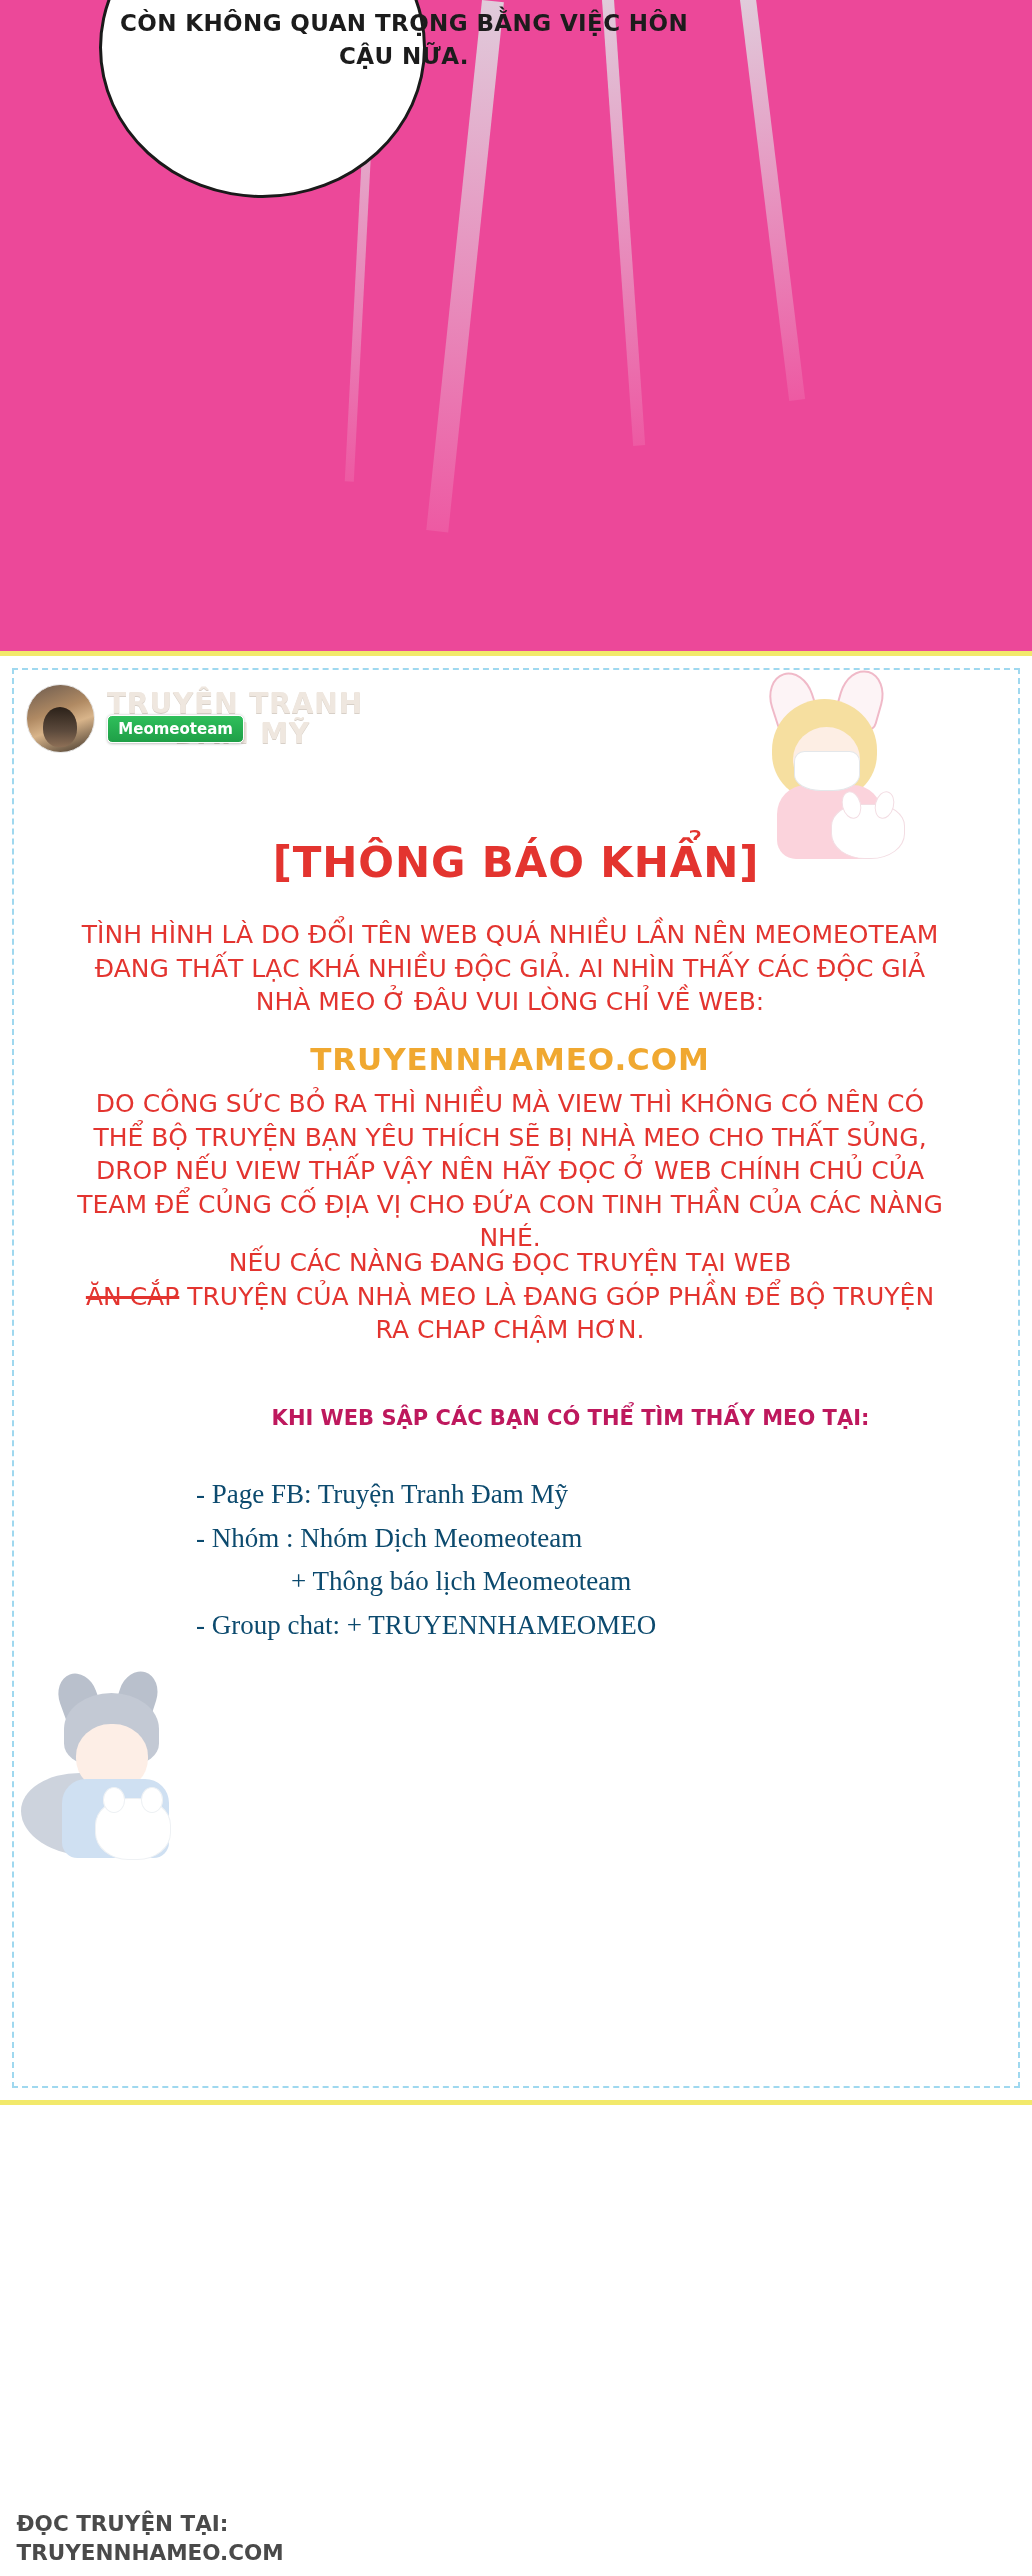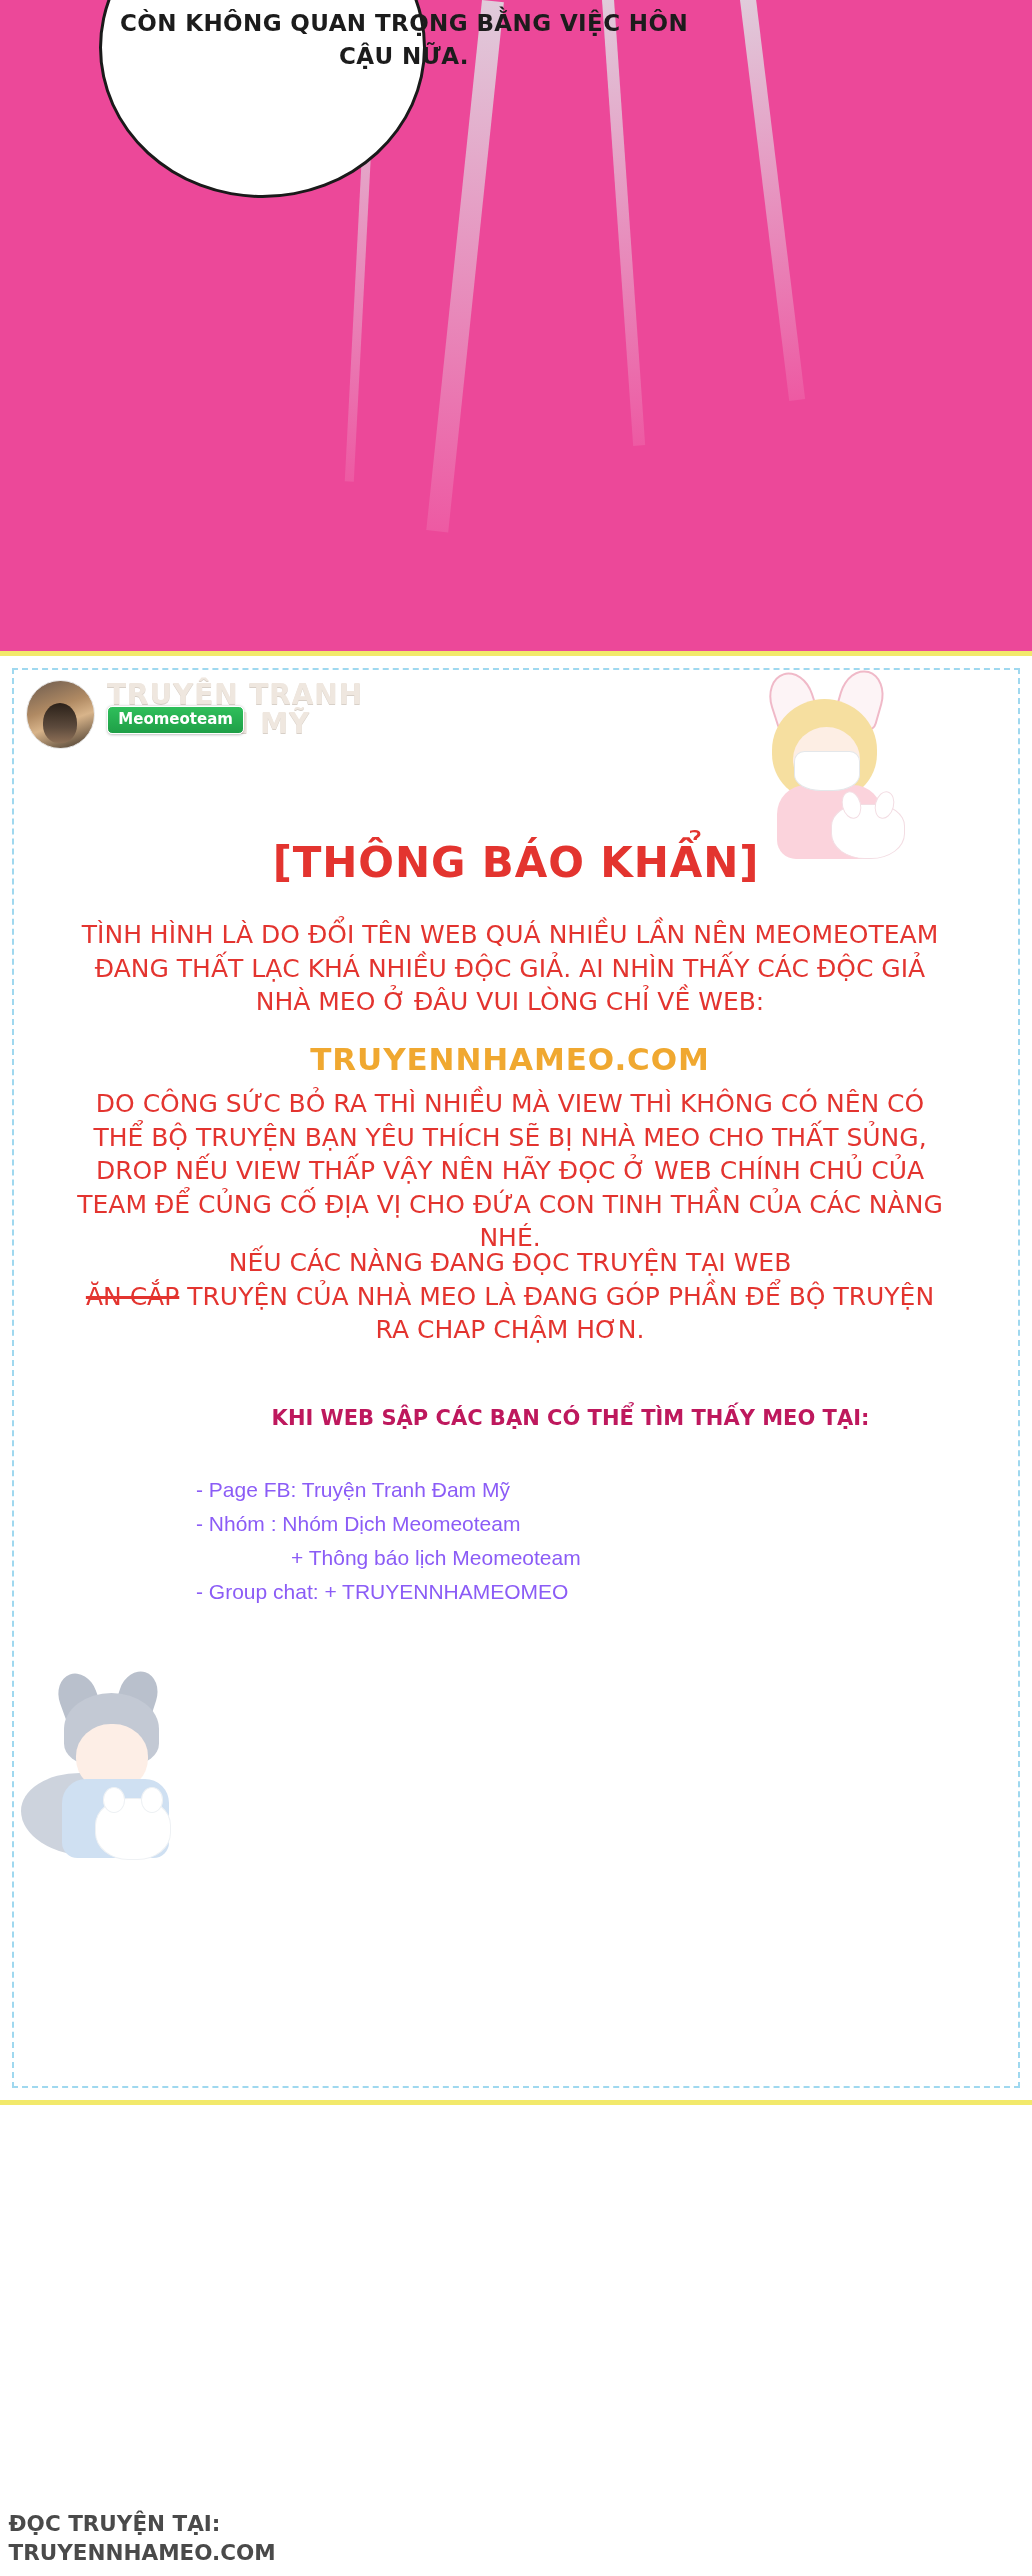--- a/index.html
+++ b/index.html
@@ -78,20 +78,21 @@
     pointer-events: none;
   }
 
   
   .logo-row {
     position: absolute;
     left: 26px;
     top: 24px;
     height: 77px;
     display: flex;
+    align-items: center;
   }
   .avatar {
     width: 67px;
     height: 67px;
     border-radius: 50%;
     overflow: hidden;
     border: 1.7px solid #e6e6e6;
     background: linear-gradient(160deg, #6b5a4e 0%, #b08a63 40%, #d8b48a 60%, #3d3228 100%);
     position: relative;
     flex: none;
@@ -287,31 +288,31 @@
     font-size: 21px;
     line-height: 1.32;
     color: #be185d;
     text-transform: uppercase;
     text-align: center;
   }
   #contact-list {
     position: absolute;
     left: 196px; top: 817px;
     width: 757px;
-    font-family: Liberation Sans, sans-serif;
-    font-size: 21px;
+    font-family: Liberation Serif, serif;
+    font-size: 27px;
     line-height: 1.62;
-    color: #8b5cf6;
+    color: #0c4a6e;
   }
   #contact-list .indent { display: inline-block; margin-left: 95px; }
 
   
   #footer {
     position: absolute;
-    left: 0;
+    left: 8px;
     top: 2112px;
     width: 948px;
     height: 464px;
     background: #ffffff;
   }
   .footer-text {
     position: absolute;
     left: 8.6px;
     bottom: 8.6px;
     font-family: "DejaVu Sans", sans-serif;

